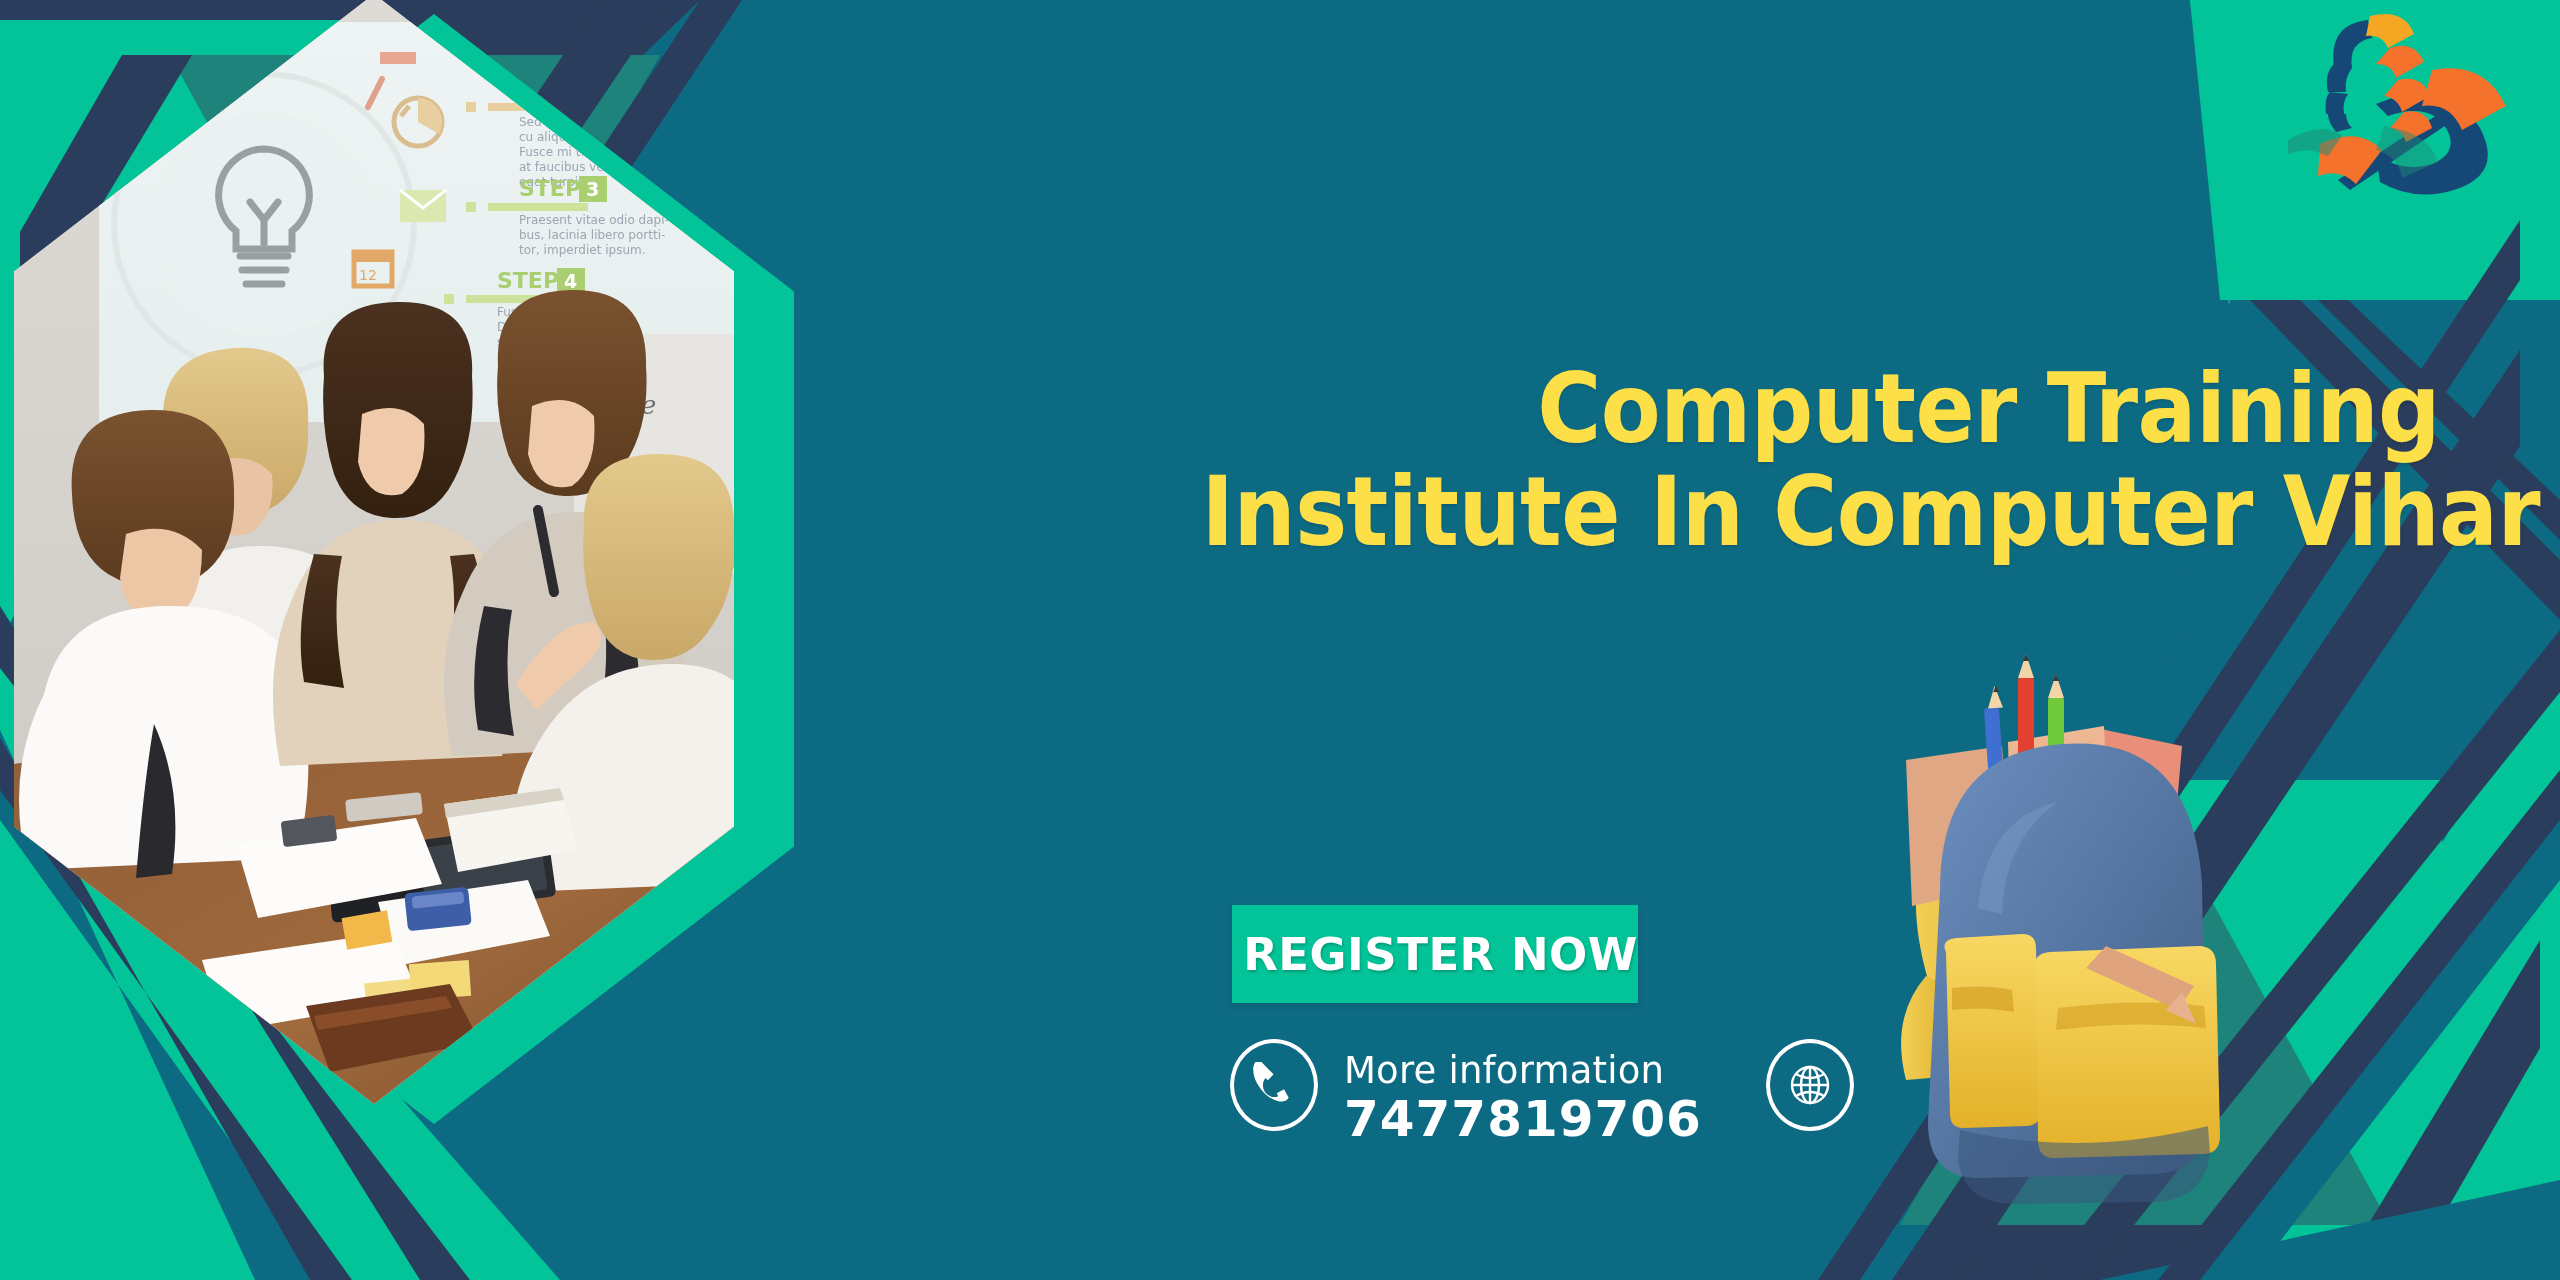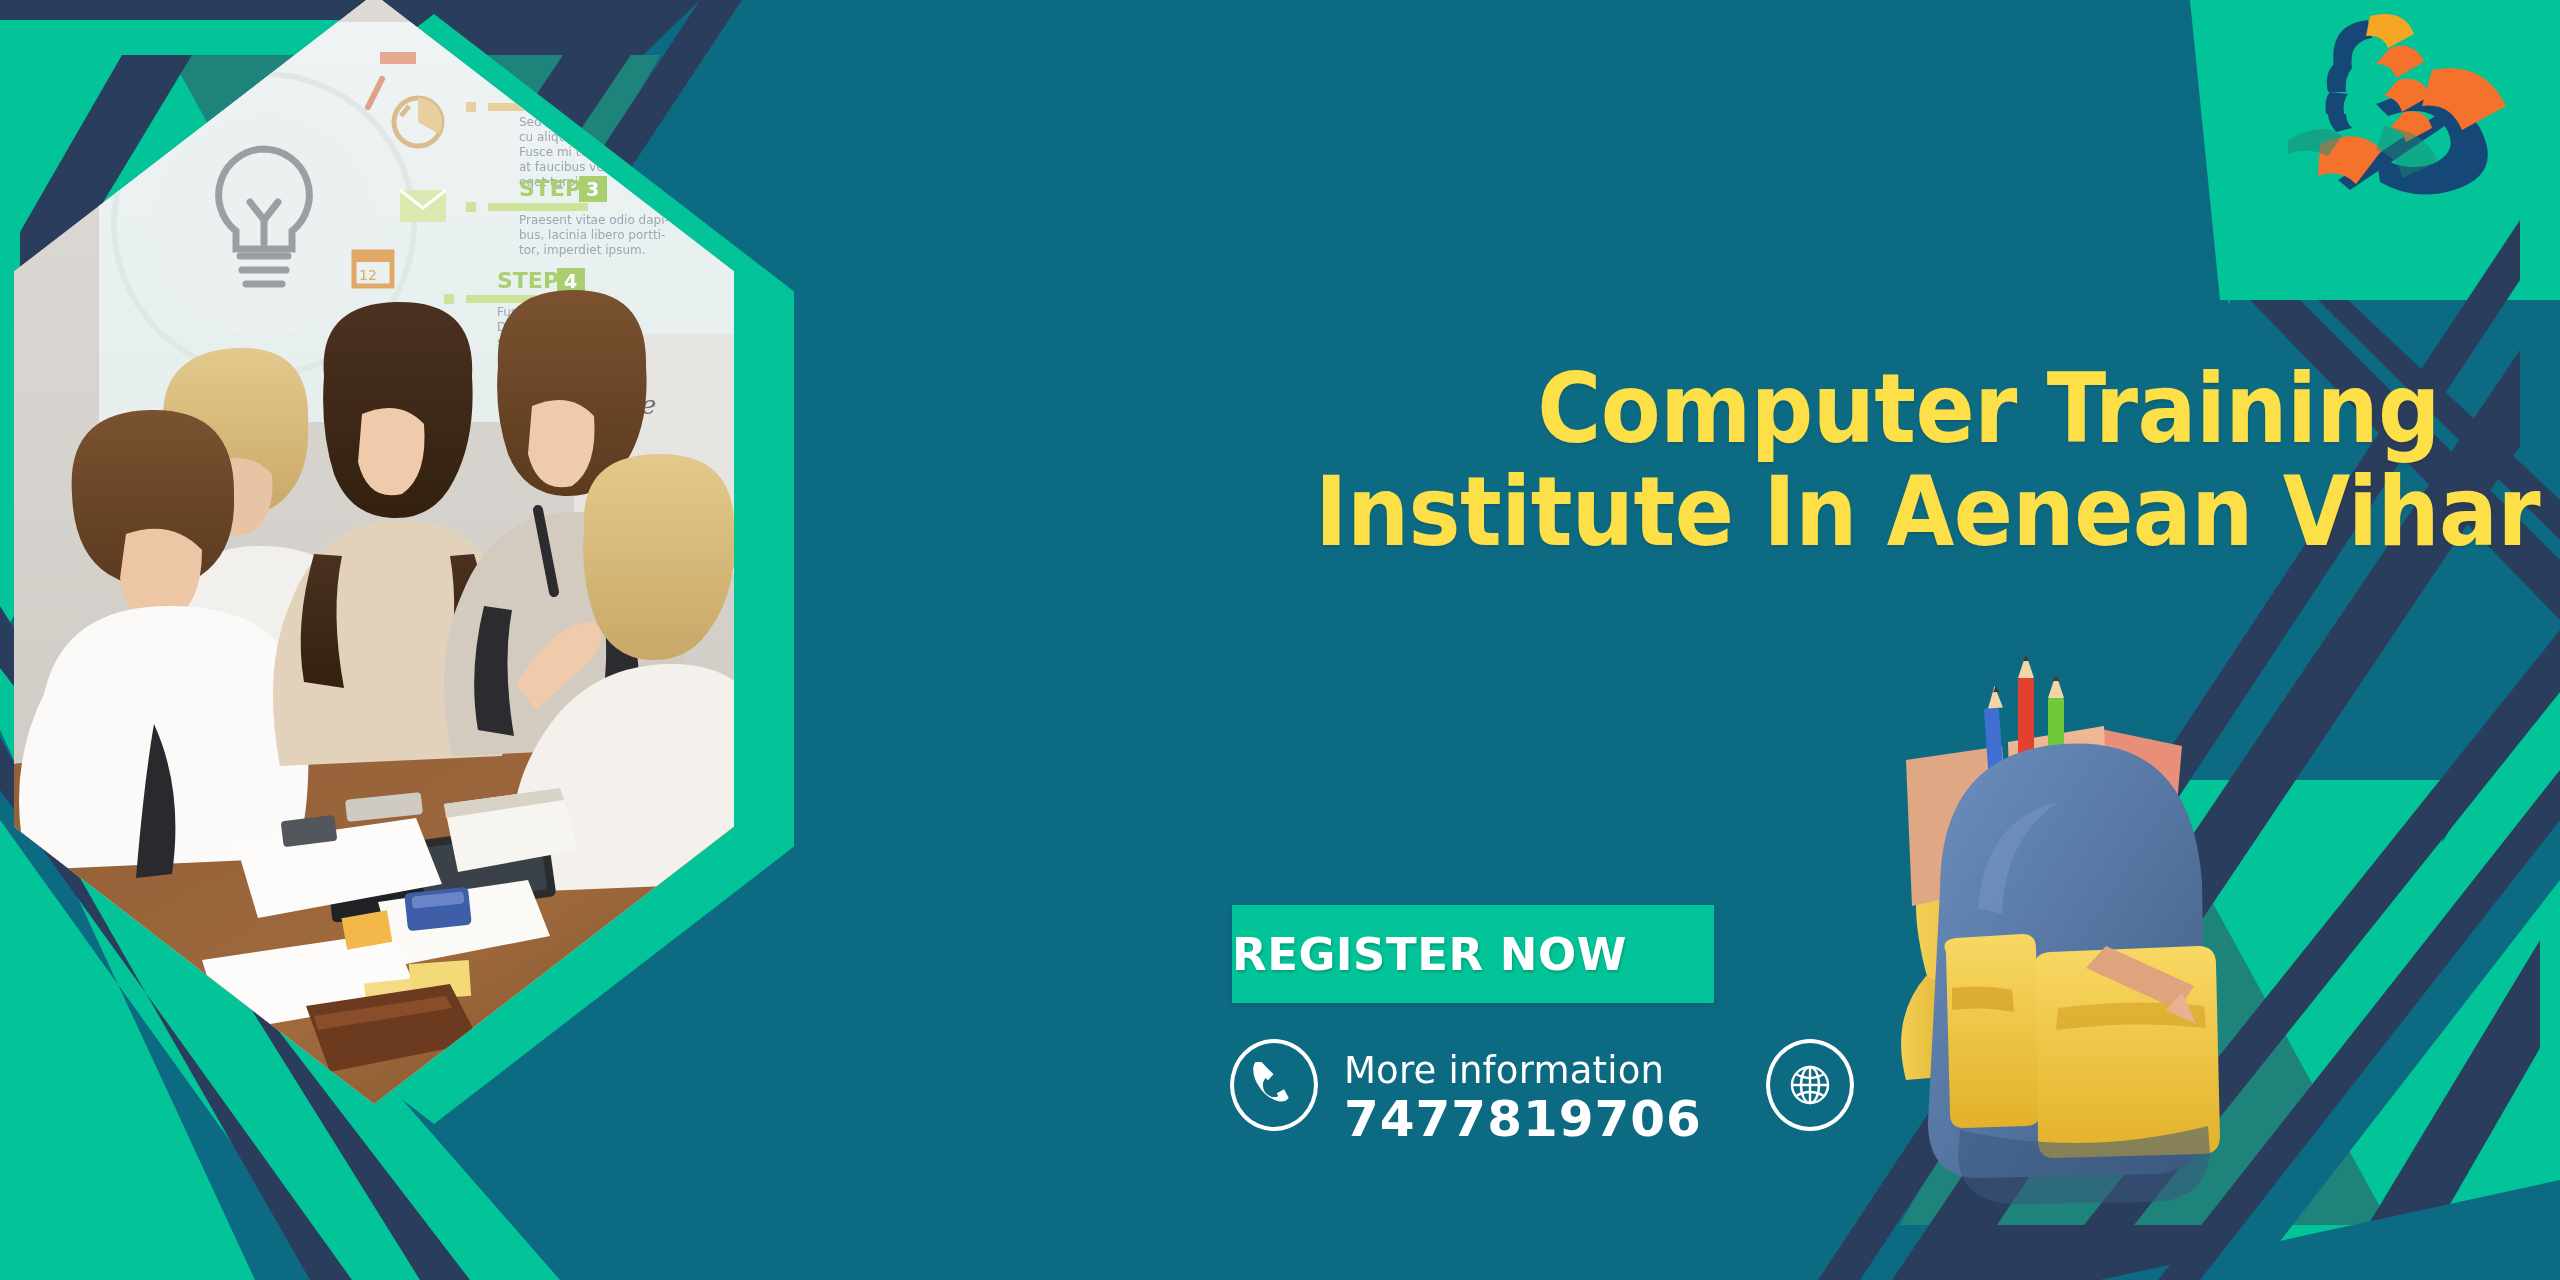--- a/index.html
+++ b/index.html
@@ -60,23 +60,23 @@
     font-stretch:condensed;
     text-shadow:0 2px 3px rgba(0,0,0,0.12);
   }
   .headline .l1 { display:block; padding-right:110px; }
   .headline .l2 { display:block; padding-right:10px; }
 
   
   .cta {
     position:absolute;
     left:1232px; top:905px;
-    width:482px; height:98px;
+    width:406px; height:98px;
     background:#03C498;
-    display:flex; align-items:center; justify-content:flex-start;
+    display:flex; align-items:center; justify-content:flex-end;
     border:none; cursor:pointer;
     box-shadow:0 3px 7px rgba(0,0,0,0.10);
   }
   .cta span {
     color:#ffffff;
     font-family:"DejaVu Sans","Liberation Sans", sans-serif;
     font-weight:bold;
     font-size:45px;
     letter-spacing:0.5px;
     text-shadow:1px 2px 3px rgba(0,0,0,0.22);
@@ -372,21 +372,21 @@
           <path d="M300 1022 l132 -20 l6 12 l-134 22 z" fill="#8a4d2a"></path>
 
           <path d="M700 1040 l-90 38" stroke="#3a5fb0" stroke-width="9" stroke-linecap="round"></path>
         </svg>
       </div>
     </div>
   </div>
 
   <h1 class="headline">
     <span class="l1">Computer Training</span>
-    <span class="l2">Institute In Aenean Vihar</span>
+    <span class="l2">Institute In Computer Vihar</span>
   </h1>
 
   <button class="cta">
     <span>REGISTER NOW</span>
   </button>
 
   <div class="contact">
 
     <div class="icon-circle">
       <svg width="46" height="46" viewBox="0 0 48 48" xmlns="http://www.w3.org/2000/svg">

